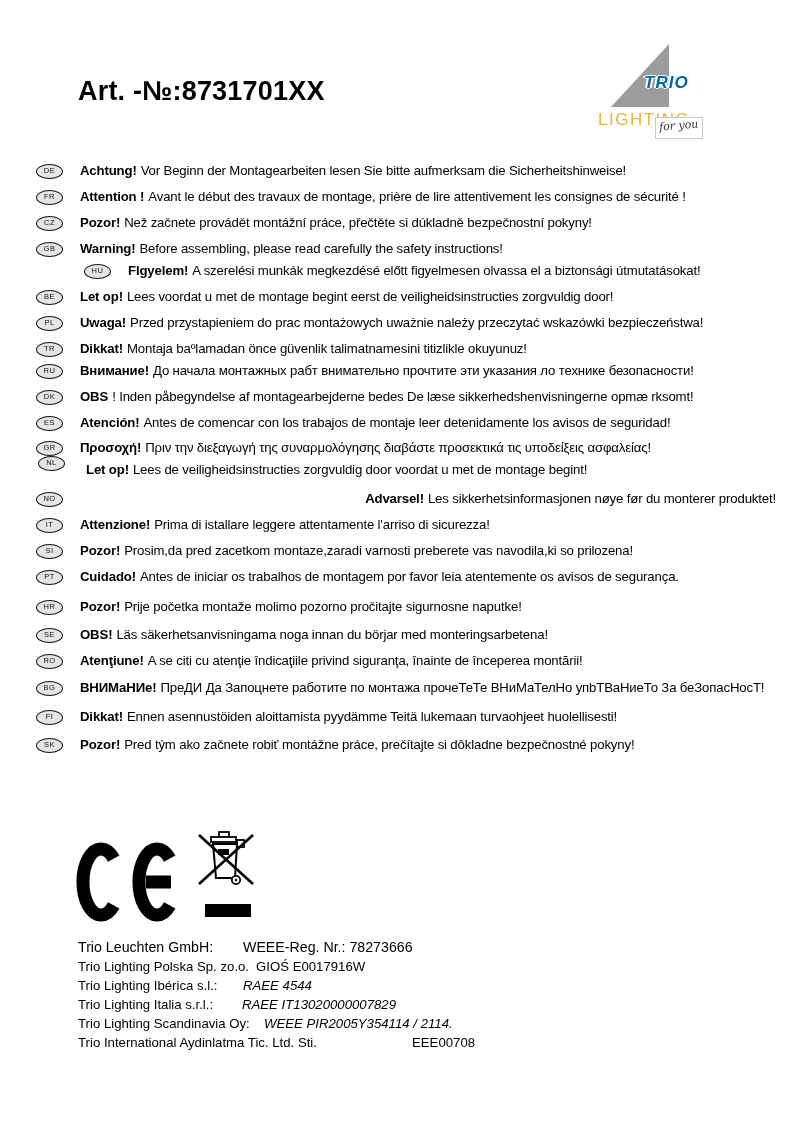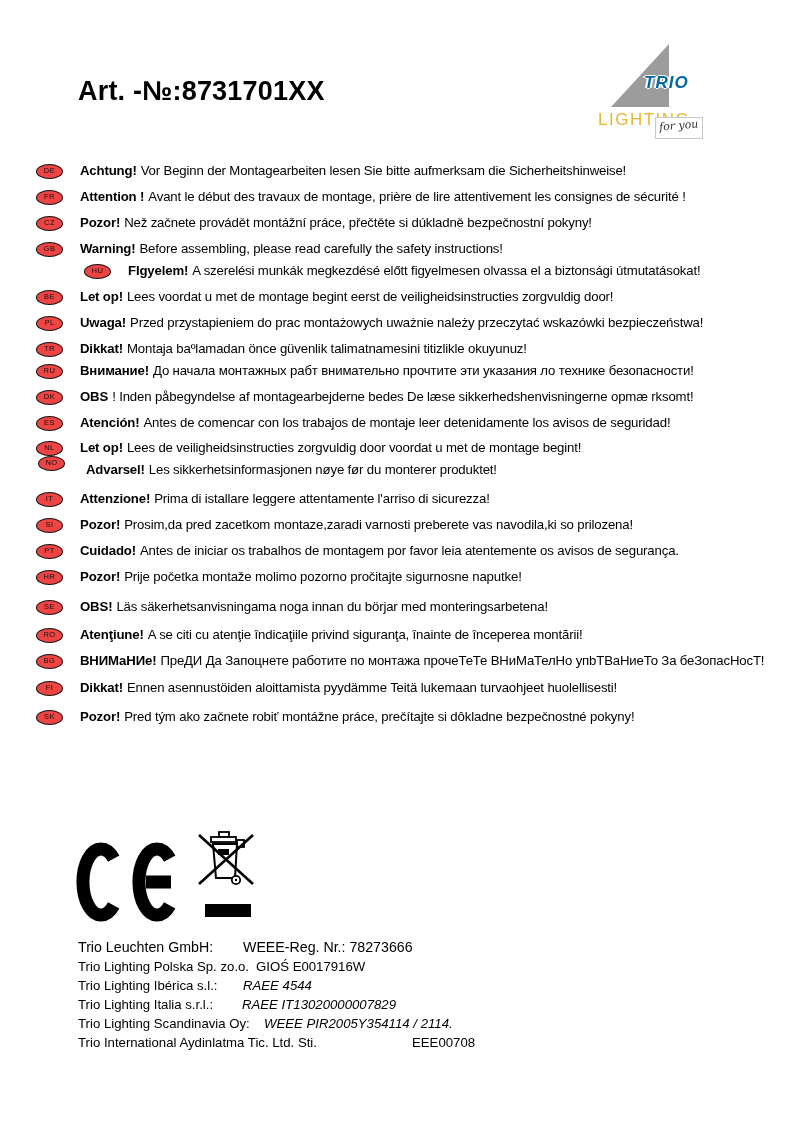--- a/index.html
+++ b/index.html
@@ -47,31 +47,31 @@
   }
 
   
   .rows{position:absolute;left:36px;top:163px;width:740px;}
   .row{display:flex;align-items:center;height:16px;margin-top:10px;}
   .row:nth-child(1){margin-top:0;}
   .row:nth-child(5){margin-top:6px;margin-left:48px;}
   .row:nth-child(9){margin-top:6px;}
   .row:nth-child(12){margin-top:9px;}
   .row:nth-child(13){margin-top:6px;}
-  .row:nth-child(14){margin-top:13px;}
+  .row:nth-child(14){margin-top:13px;justify-content:space-between;}
   .row:nth-child(18){margin-top:14px;}
   .row:nth-child(19){margin-top:12px;}
   .row:nth-child(21){margin-top:11px;}
   .row:nth-child(22){margin-top:13px;}
   .row:nth-child(23){margin-top:12px;}
   .badge{
     flex:none;width:25px;height:13px;margin-right:17px;
     border:1.4px solid #141414;border-radius:50%;
     display:flex;align-items:center;justify-content:center;
-    background:#ef4444;
+    background:#e5e5e5;
   }
   .row:nth-child(13) .badge{transform:translate(2px,-7px);}
   .row:nth-child(13) .wtext{padding-left:6px;}
   .badge-text{font-size:7.5px;letter-spacing:.5px;line-height:1;color:#111;}
   .wtext{
     margin:0;font-size:13.2px;letter-spacing:-0.15px;
     white-space:nowrap;line-height:16px;
   }
   .lead{font-weight:bold;}
   .rest{margin-left:4px;}
@@ -204,20 +204,28 @@
 
     <div class="row">
       <span class="badge">
         <span class="badge-text">ES</span>
       </span>
       <p class="wtext">
         <b class="lead">Atención!</b><span class="rest">Antes de comencar con los trabajos de montaje leer detenidamente los avisos de seguridad!</span>
       </p>
     </div>
 
+    <div class="row">
+      <span class="badge">
+        <span class="badge-text">GR</span>
+      </span>
+      <p class="wtext">
+        <b class="lead">Προσοχή!</b><span class="rest">Πριν την διεξαγωγή της συναρμολόγησης διαβάστε προσεκτικά τις υποδείξεις ασφαλείας!</span>
+      </p>
+    </div>
 
     <div class="row">
       <span class="badge">
         <span class="badge-text">NL</span>
       </span>
       <p class="wtext">
         <b class="lead">Let op!</b><span class="rest">Lees de veiligheidsinstructies zorgvuldig door voordat u met de montage begint!</span>
       </p>
     </div>
 

